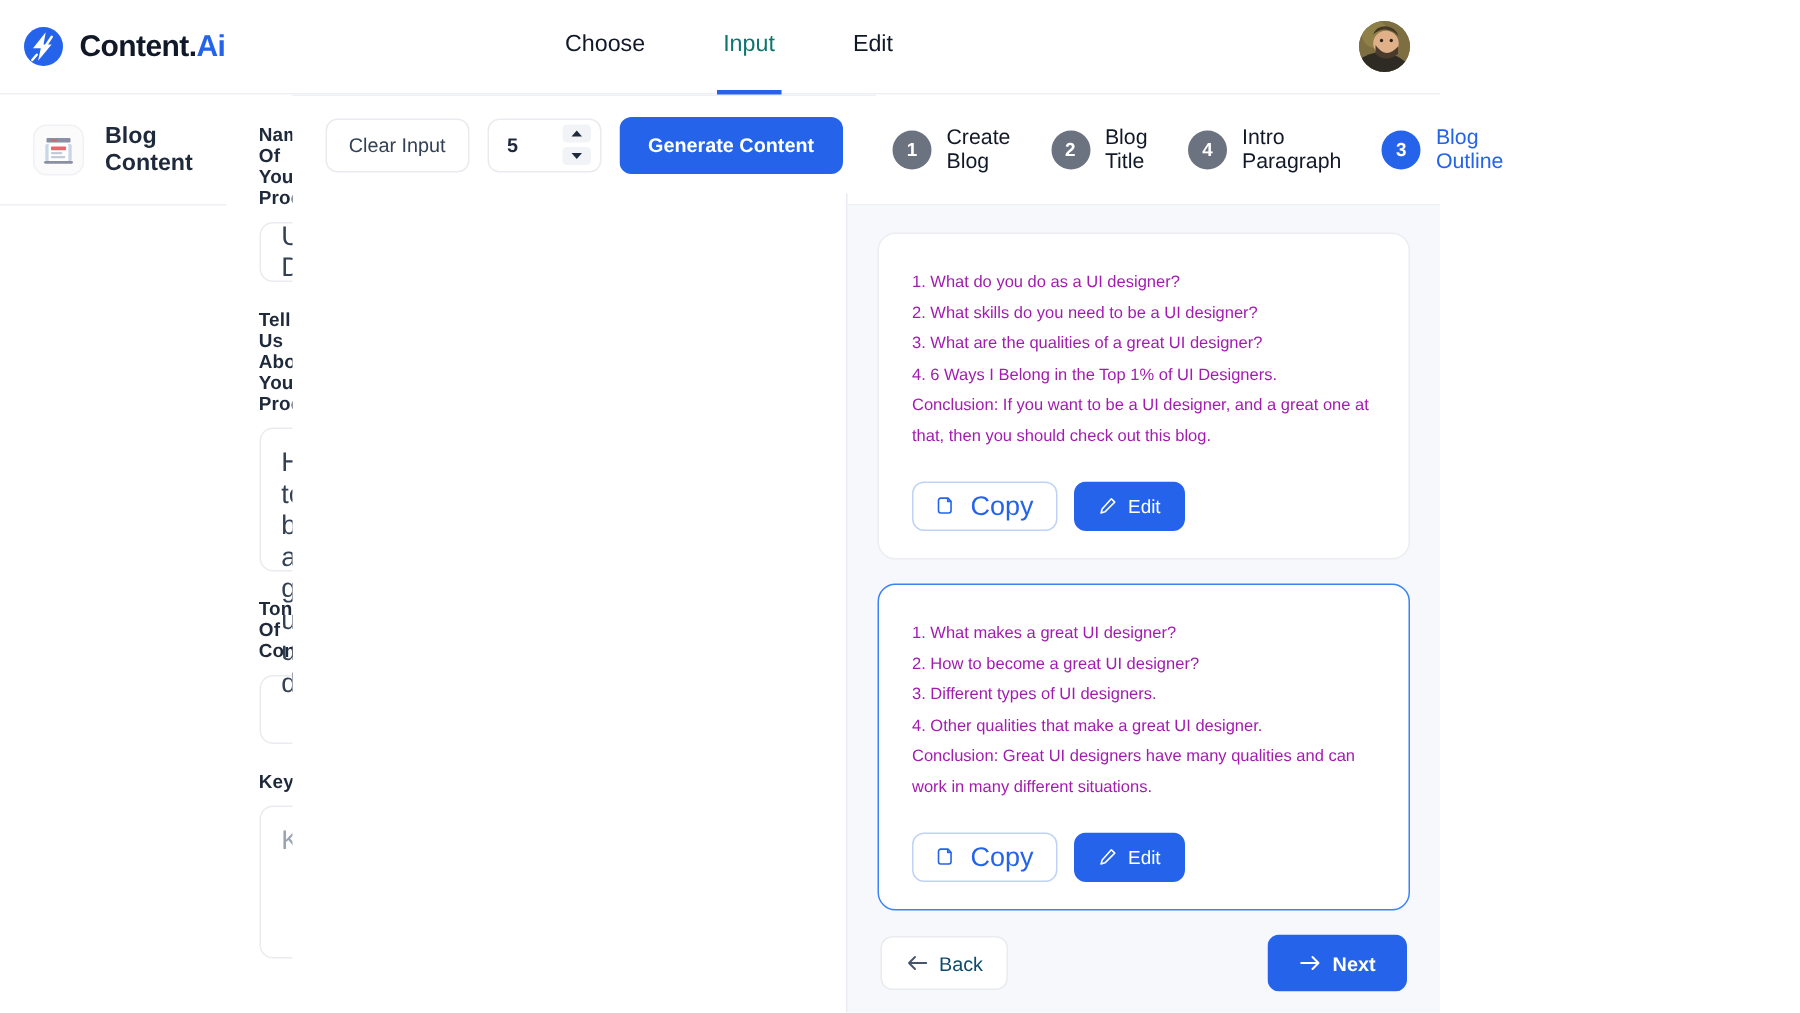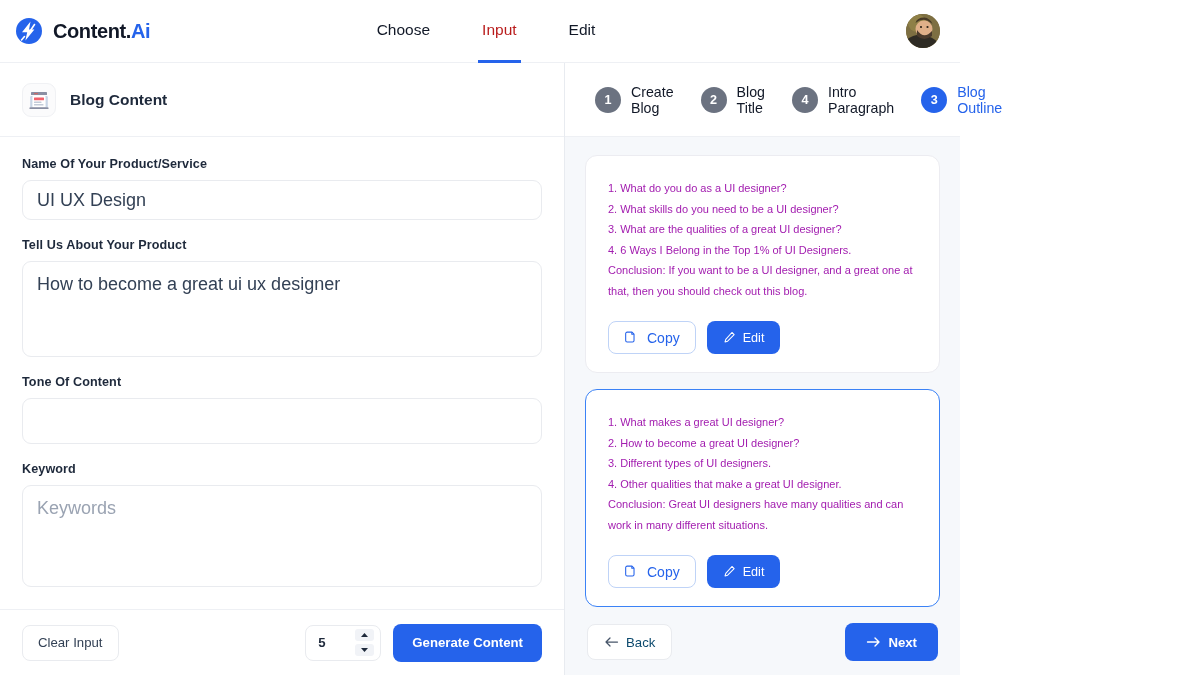--- a/index.html
+++ b/index.html
@@ -30,37 +30,37 @@
   .nav {
     position: absolute; left: 12px; right: 0; top: 0; height: 63px;
     display: flex; align-items: center; justify-content: center; gap: 44px;
   }
   .nav-item {
     font-size: 15.5px; color: #111827; height: 63px;
     display: flex; align-items: center; padding: 0 4px;
     border-bottom: 3px solid transparent;
     cursor: pointer;
   }
-  .nav-item.active { color: #b91c1c; border-bottom-color: #2563eb; }
+  .nav-item.active { color: #0f766e; border-bottom-color: #2563eb; }
 
   .avatar {
     margin-left: auto; width: 34px; height: 34px; border-radius: 50%;
     overflow: hidden; position: relative; z-index: 6;
     background: #8a7a4e; flex: 0 0 34px;
     box-shadow: 0 0 0 2px #fff;
   }
   .avatar .face { position:absolute; inset:0; }
 
   
   .main { flex: 1 1 auto; display: flex; min-height: 0; }
 
   
   .left {
     width: 565px; flex: 0 0 565px;
-    display: flex; flex-direction: column;
+    display: flex; flex-direction: row;
     background: #ffffff;
     border-right: 1px solid #e8ebf0;
     position: relative;
   }
   .left-header {
     height: 74px; flex: 0 0 74px;
     display: flex; align-items: center; gap: 14px;
     padding: 0 22px;
     border-bottom: 1px solid #eef0f4;
   }
@@ -158,21 +158,21 @@
     padding: 22px 22px 18px 22px;
     margin-bottom: 16px;
   }
   .card.selected { border: 1.6px solid #3b82f6; }
   .card-line {
     font-size: 11px; color: #a21caf; line-height: 20.5px;
   }
   .card-actions { display: flex; gap: 11px; margin-top: 20px; }
   .btn-copy {
     background: #fff; border-color: #bfd3f7; color: #2563eb;
-    height: 33px; padding: 0 15px; font-size: 14px; gap: 10px;
+    height: 33px; padding: 0 15px; font-size: 18px; gap: 10px;
   }
   .btn-edit {
     background: #2563eb; color: #fff; height: 33px; padding: 0 15px; font-size: 12.6px;
   }
 
   .right-footer {
     height: 66px; flex: 0 0 66px;
     display: flex; align-items: center; padding: 0 22px;
     background: #f6f8fb;
   }

